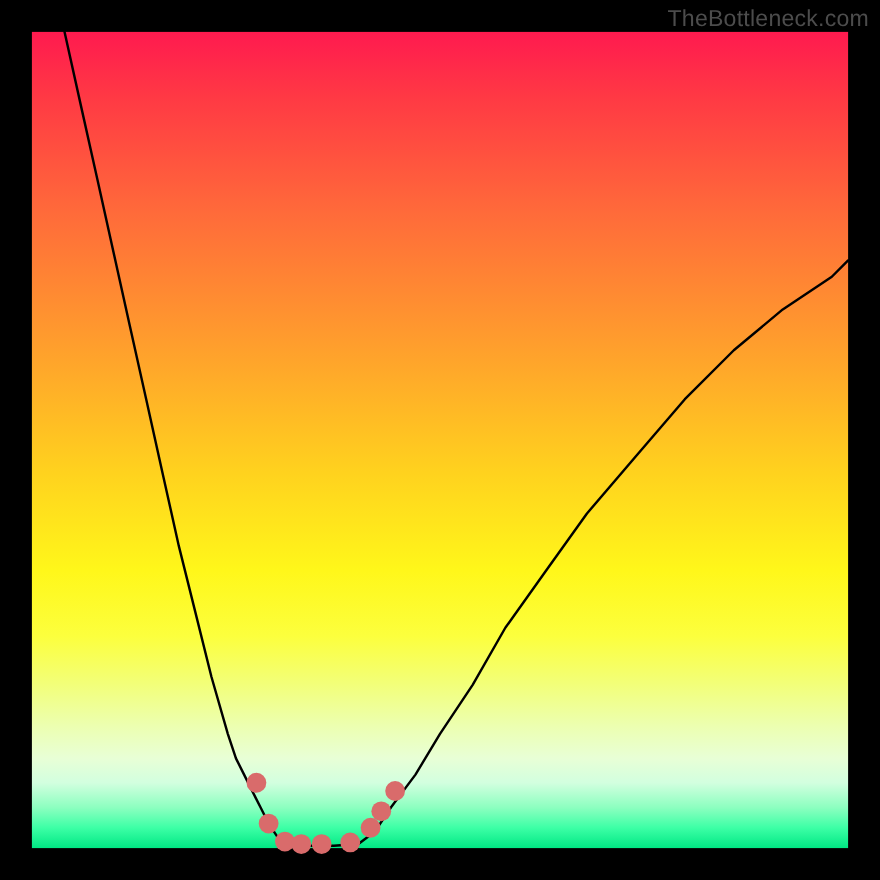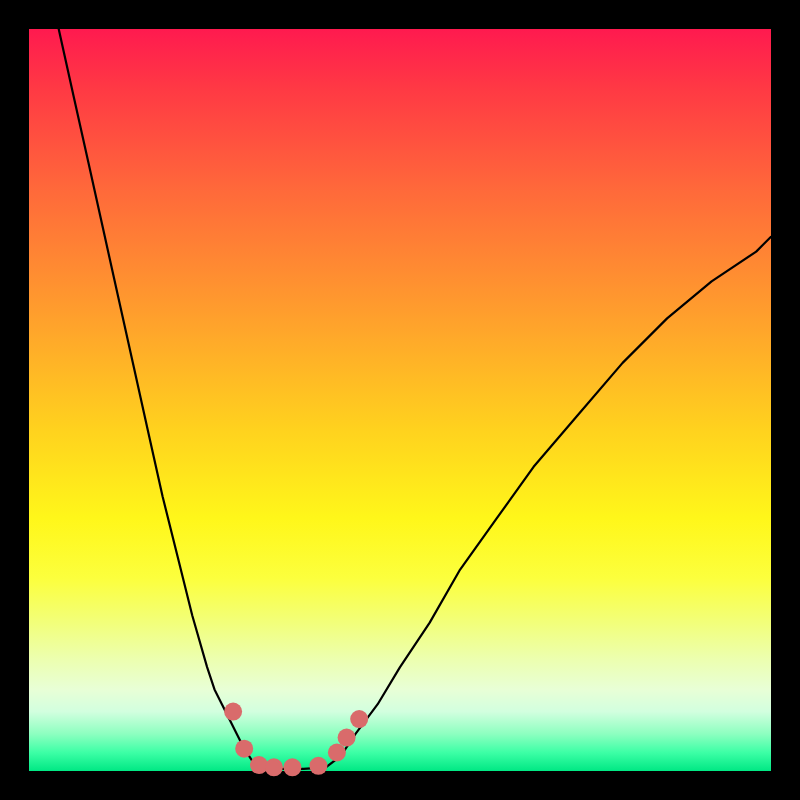--- a/index.html
+++ b/index.html
@@ -70,13 +70,14 @@
           <circle cx="230.0" cy="736.1" r="9" fill="#d96b6b"></circle>
           <circle cx="244.9" cy="738.3" r="9" fill="#d96b6b"></circle>
           <circle cx="263.4" cy="738.3" r="9" fill="#d96b6b"></circle>
           <circle cx="289.4" cy="736.8" r="9" fill="#d96b6b"></circle>
           <circle cx="307.9" cy="723.5" r="9" fill="#d96b6b"></circle>
           <circle cx="317.6" cy="708.6" r="9" fill="#d96b6b"></circle>
           <circle cx="330.2" cy="690.1" r="9" fill="#d96b6b"></circle>
         </g>
     </svg>
   </div>
+  <div class="watermark">TheBottleneck.com</div>
 </div>
 
 </body></html>

